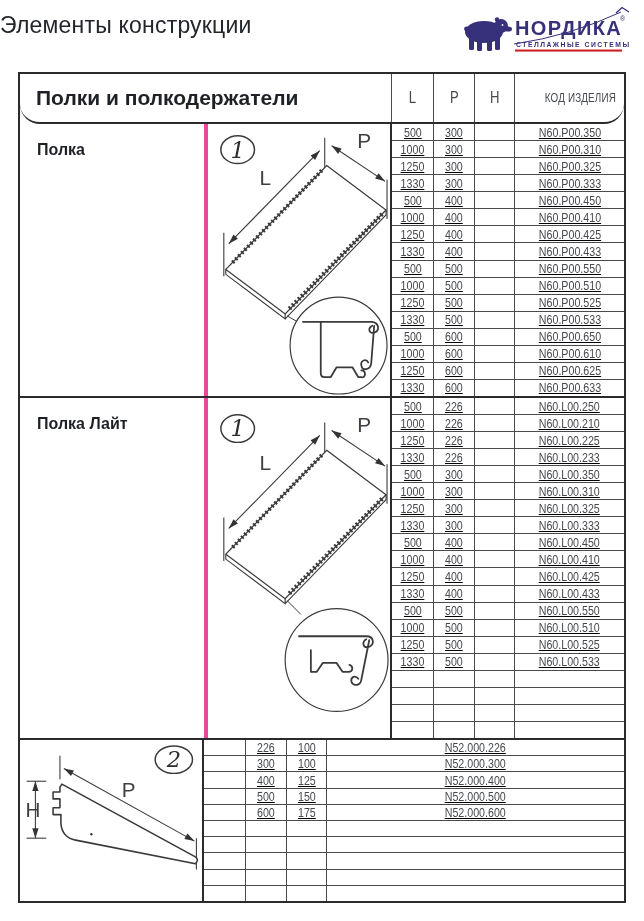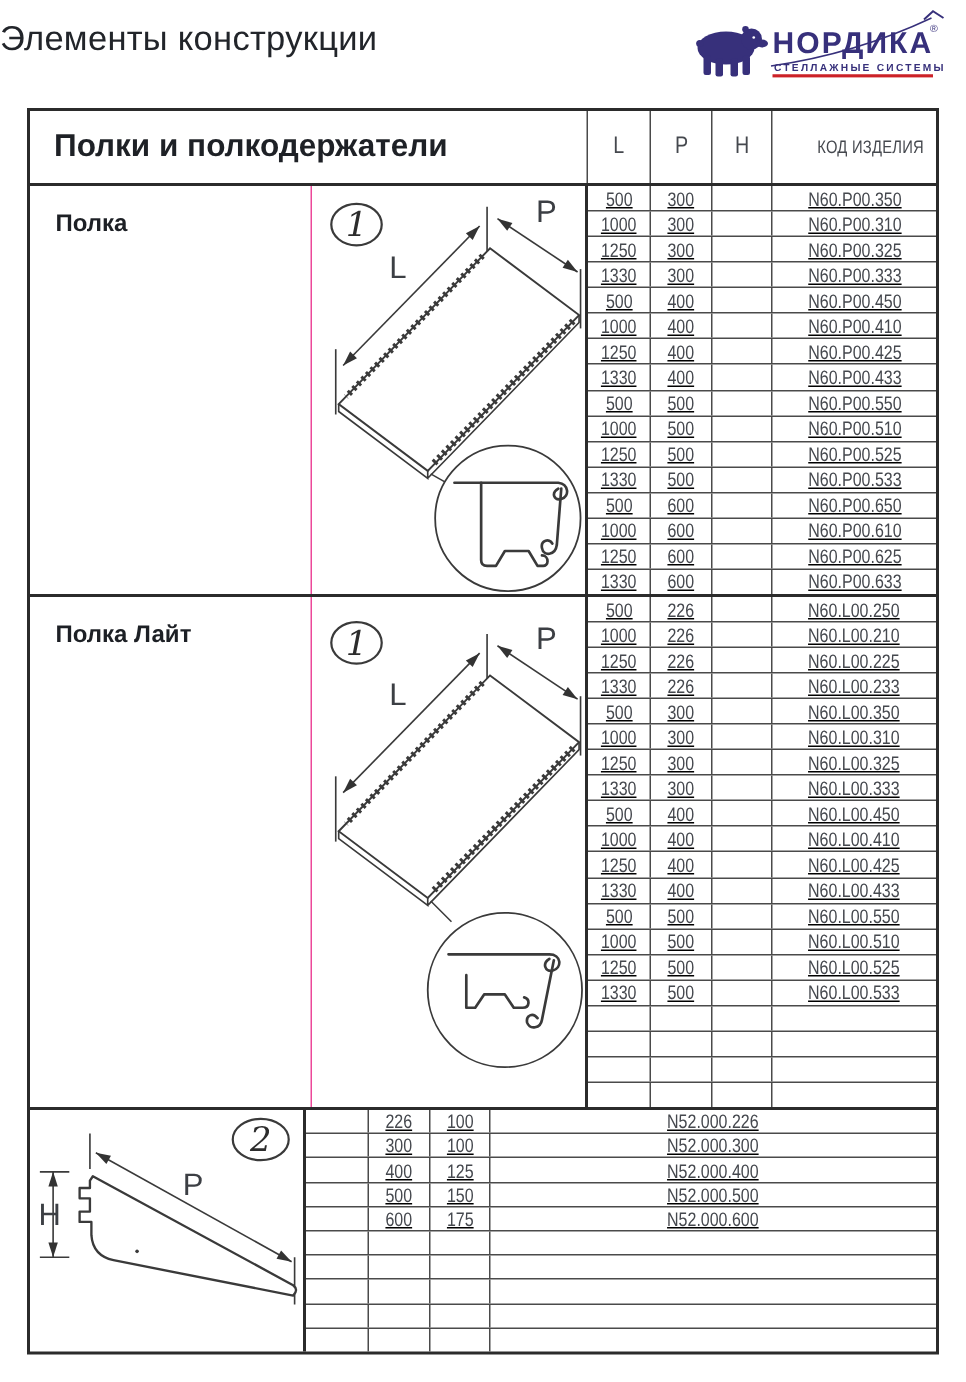--- a/index.html
+++ b/index.html
@@ -4,37 +4,37 @@
 <style>
   html,body{margin:0;padding:0;width:644px;height:921px;background:#fff;
     font-family:"Liberation Sans",sans-serif;position:relative;overflow:hidden;}
   .page-title{position:absolute;left:0;top:12px;font-size:23px;font-weight:normal;
     color:#22252a;letter-spacing:.2px;}
   .logo{position:absolute;left:458px;top:4px;width:174px;height:56px;}
   .logo svg{display:block;width:100%;height:100%;}
 
   .table{position:absolute;left:18px;top:72px;width:608px;height:831px;
     border:2px solid #2b2b2b;box-sizing:border-box;display:flex;flex-direction:column;}
-  .thead{flex:0 0 50px;display:flex;border-bottom:2px solid #2b2b2b;box-sizing:border-box;}
+  .thead{flex:0 0 50px;display:flex;border-bottom:2px solid #2b2b2b;box-sizing:border-box;border-radius:20px;}
   .th-title{width:372px;display:flex;align-items:center;padding-left:16px;
     font-size:21px;font-weight:bold;color:#1e2126;box-sizing:border-box;
     border-right:1px solid #4a4a4a;}
   .hc{display:flex;align-items:center;justify-content:center;box-sizing:border-box;
     border-right:1px solid #4a4a4a;color:#45484e;}
   .hc:last-child{border-right:none;justify-content:flex-end;}
   .c-l{flex:0 0 42px;}.c-p{flex:0 0 41px;}.c-h{flex:0 0 40px;}.c-code{flex:1;}
   .hl{font-size:16px;}
   .hcode{font-size:12px;letter-spacing:.2px;white-space:nowrap;}
 
   .sect{display:flex;box-sizing:border-box;}
   .sect + .sect{border-top:2px solid #2b2b2b;}
   .sect-1{flex:0 0 272px;}
   .sect-2{flex:0 0 342px;}
   .sect-3{flex:1;}
-  .label-cell{width:188px;box-sizing:border-box;border-right:1px solid #ec4899;
+  .label-cell{width:188px;box-sizing:border-box;border-right:4px solid #ec4899;
     padding:17px 0 0 17px;font-size:16px;font-weight:600;color:#1d2025;}
   .diagram-cell{width:184px;box-sizing:border-box;border-right:2px solid #2b2b2b;position:relative;}
   .diagram-cell svg{position:absolute;left:0;top:0;width:100%;height:100%;}
   .data-grid{flex:1;display:flex;flex-direction:column;text-decoration:underline;}
   .trow{flex:1;display:flex;border-bottom:1px solid #4a4a4a;box-sizing:border-box;min-height:0;}
   .trow:last-child{border-bottom:none;}
   .tcell{display:flex;align-items:center;justify-content:center;box-sizing:border-box;
     border-right:1px solid #4a4a4a;overflow:hidden;}
   .tcell:last-child{border-right:none;}
   .tcell span{font-size:13px;color:#45484e;white-space:nowrap;}

